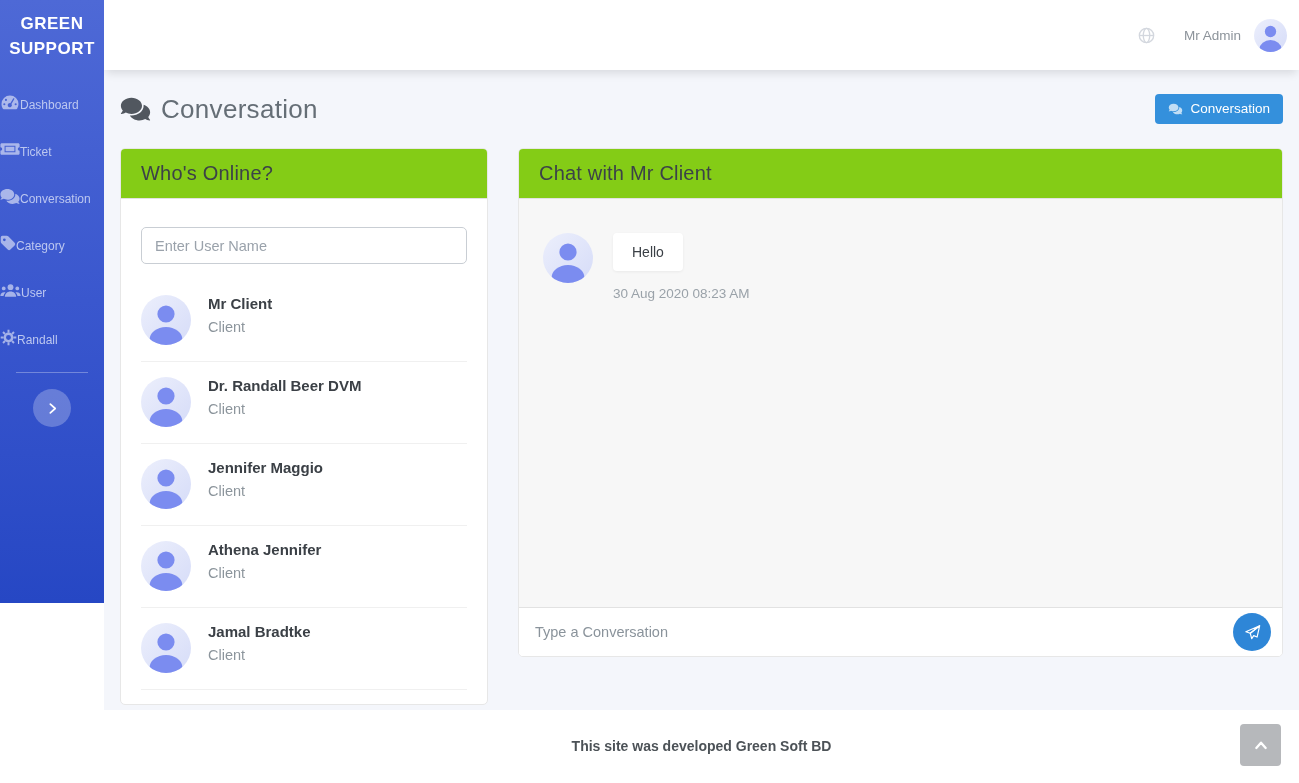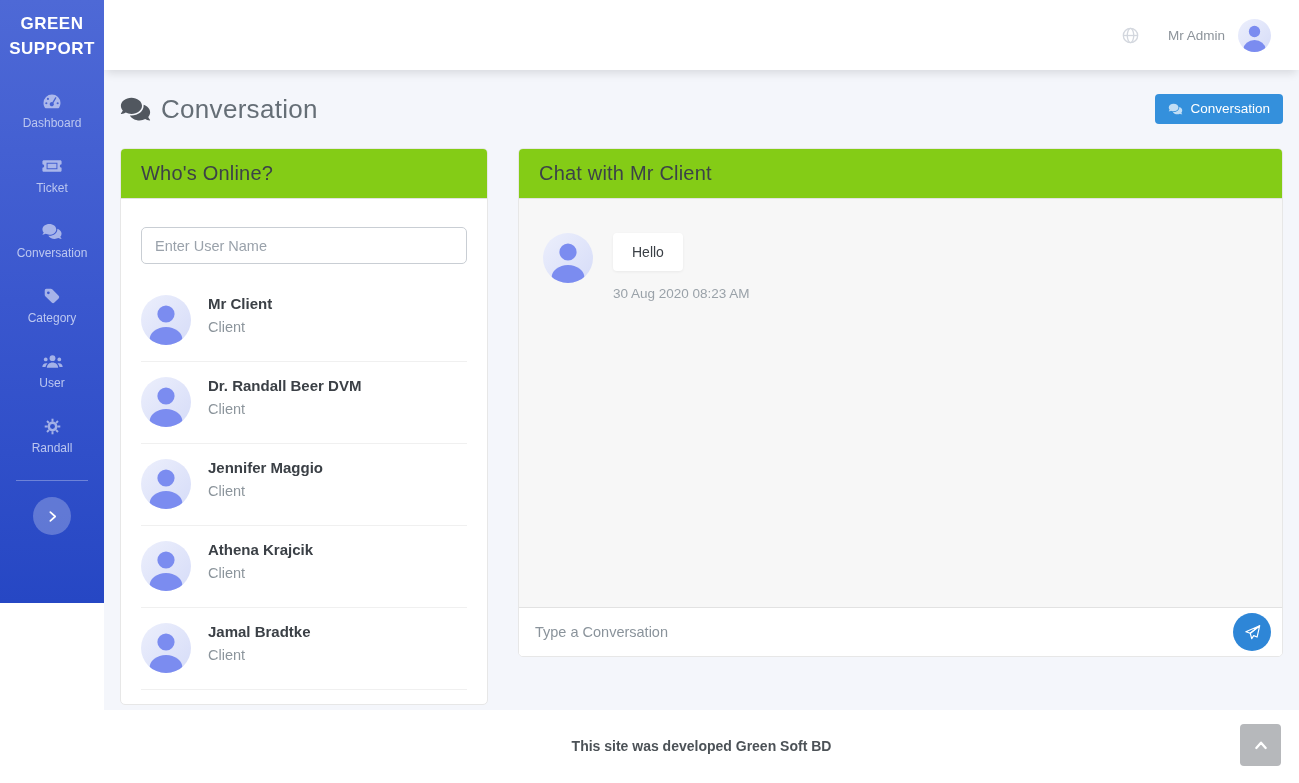--- a/index.html
+++ b/index.html
@@ -14,37 +14,37 @@
 
   
   .sidebar {
     position:absolute; left:0; top:0; width:104px; height:603px;
     background:linear-gradient(180deg,#4e69d6 0%, #3a57ce 50%, #2647c4 100%);
     z-index:10; display:flex; flex-direction:column; align-items:center;
   }
   .logo { margin-top:11px; text-align:center; color:#fff; font-weight:bold;
           font-size:17px; line-height:25px; letter-spacing:.5px; }
   .nav { margin-top:18px; width:100%; display:flex; flex-direction:column; }
-  .nav-item { display:flex; flex-direction:column; align-items:center;
+  .nav-item { display:flex; flex-direction:row; align-items:center;
               padding:13px 0 14px; cursor:pointer; text-decoration:none; }
   .nav-icon { color:rgba(255,255,255,.55); height:18px; display:flex; align-items:center; }
   .nav-icon svg { display:block; }
   .nav-label { margin-top:6px; font-size:12px; color:#bcc7f0; }
   .sidebar-divider { width:72px; border-top:1px solid rgba(255,255,255,.3); margin:11px auto 16px; }
   .sidebar-toggle {
     width:38px; height:38px; border-radius:50%; border:none; cursor:pointer;
     background:rgba(255,255,255,.25); color:#fff;
     display:flex; align-items:center; justify-content:center;
   }
 
   
   .topbar {
     position:absolute; left:104px; top:0; right:0; height:70px; background:#fff;
     box-shadow:0 5px 9px -2px rgba(0,0,0,.12); z-index:5;
-    display:flex; align-items:center; justify-content:flex-end; padding-right:28px;
+    display:flex; align-items:center; justify-content:flex-end; padding-right:12px;
   }
   .globe-btn { border:none; background:none; color:#d3d7de; margin-right:29px;
                cursor:pointer; display:flex; }
   .topbar-username { font-size:13.5px; color:#8d949b; margin-right:13px; cursor:pointer; }
 
   .avatar {
     border-radius:50%; overflow:hidden; flex:none;
     background:linear-gradient(135deg,#eceffc 0%, #d6dcf8 100%);
     position:relative;
   }
@@ -291,21 +291,21 @@
             </span>
           </li>
           <li class="user-item">
             <span class="avatar avatar-md">
               <svg viewBox="0 0 50 50">
                   <circle cx="25" cy="19" r="8.6" fill="#7b8cf0"></circle>
                   <ellipse cx="25" cy="45" rx="16.5" ry="13" fill="#7b8cf0"></ellipse>
                 </svg>
             </span>
             <span>
-              <div class="user-name">Athena Krajcik</div>
+              <div class="user-name">Athena Jennifer</div>
               <div class="user-role">Client</div>
             </span>
           </li>
           <li class="user-item">
             <span class="avatar avatar-md">
               <svg viewBox="0 0 50 50">
                   <circle cx="25" cy="19" r="8.6" fill="#7b8cf0"></circle>
                   <ellipse cx="25" cy="45" rx="16.5" ry="13" fill="#7b8cf0"></ellipse>
                 </svg>
             </span>

